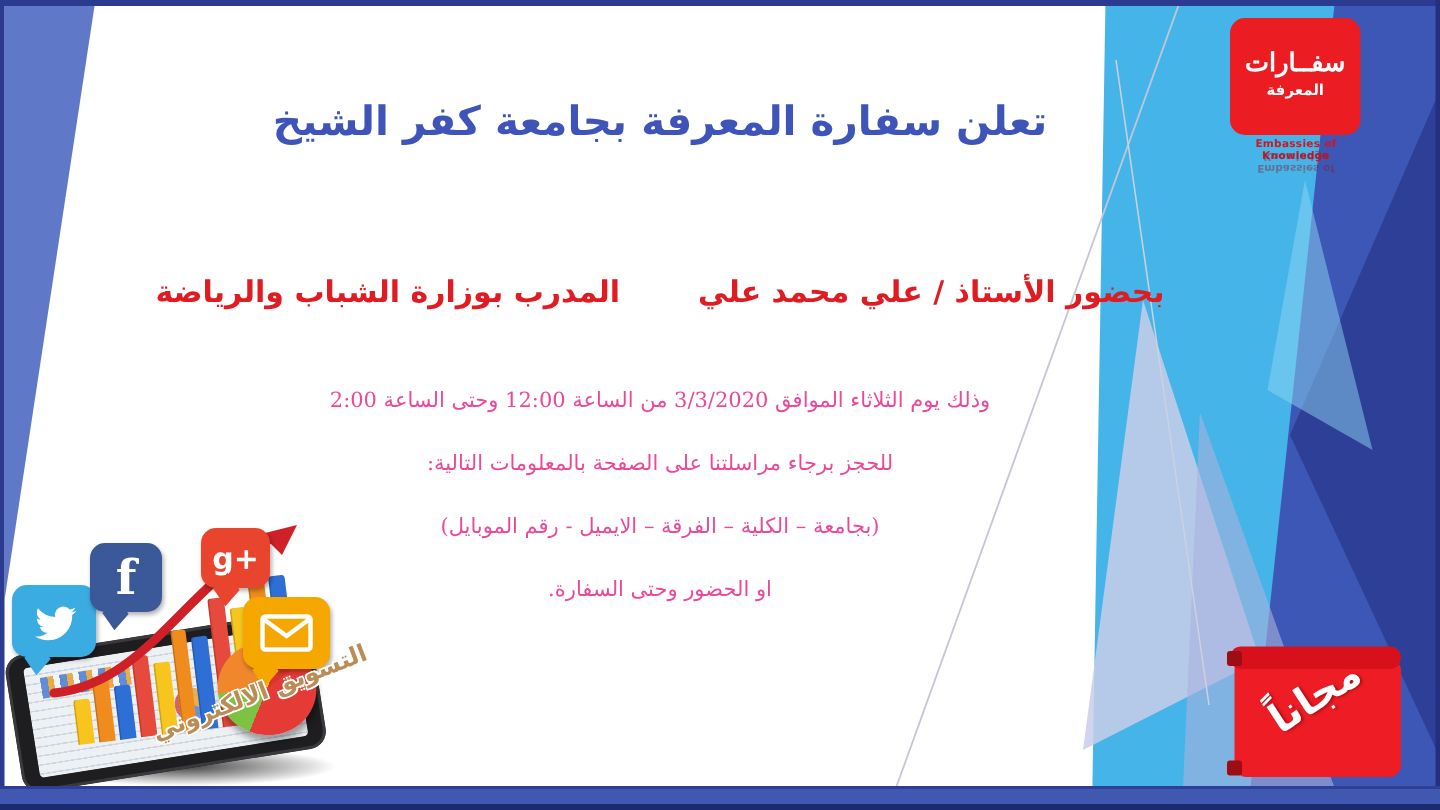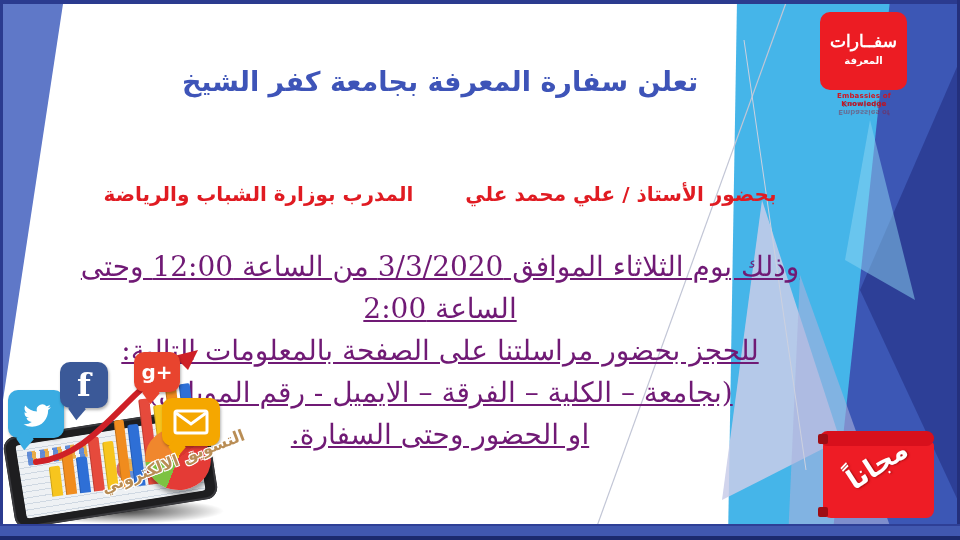--- a/index.html
+++ b/index.html
@@ -21,22 +21,22 @@
   .logo-tag{position:absolute;left:816px;top:92px;width:96px;text-align:center;color:#d01620;
         font-size:7px;font-weight:bold;z-index:7;letter-spacing:.2px;}
   .logo-tag-reflect{position:absolute;left:816px;top:100px;width:96px;text-align:center;color:#8c1b35;
         font-size:7px;font-weight:bold;z-index:7;transform:scaleY(-1);opacity:.45;filter:blur(.4px);}
   
   .content{position:absolute;left:75px;top:0;width:730px;z-index:5;text-align:center;direction:rtl;}
   .title{position:absolute;left:0;top:60px;width:100%;color:#3e54b8;font-weight:bold;
          font-size:27px;line-height:44px;}
   .presenter{position:absolute;left:0;top:182px;width:100%;display:flex;direction:rtl;
          justify-content:center;gap:52px;color:#e01b22;font-weight:bold;font-size:20px;}
-  .details{position:absolute;left:0;top:246px;width:100%;color:#701a75;font-size:28px;
-         line-height:42px;font-family:"DejaVu Serif","Liberation Serif",serif;text-decoration:underline;}
+  .details{position:absolute;left:0;top:246px;width:100%;color:#ec4899;font-size:14px;
+         line-height:42px;font-family:"DejaVu Serif","Liberation Serif",serif;}
   
   .badge{position:absolute;left:820px;top:431px;width:114px;height:90px;z-index:7;}
   .badge .roll{position:absolute;left:0;top:0;width:114px;height:15px;background:#d8101c;
          border-radius:8px;}
   .badge .roll-nub{position:absolute;left:-2px;top:3px;width:10px;height:10px;background:#9e0d14;border-radius:2px;}
   .badge .body{position:absolute;left:3px;top:11px;width:111px;height:76px;background:#ee1c25;
          border-radius:4px 4px 8px 8px;}
   .badge .nub2{position:absolute;left:-2px;top:76px;width:10px;height:10px;background:#9e0d14;border-radius:2px;}
   .badge .label{position:absolute;left:0;top:18px;width:114px;text-align:center;color:#fff;
          font-weight:bold;font-size:27px;transform:rotate(-33deg);text-shadow:1px 1px 2px rgba(120,0,0,.6);}
@@ -111,21 +111,21 @@
   <div class="content">
     <div class="title">
       <div>تعلن سفارة المعرفة بجامعة كفر الشيخ</div>
     </div>
     <div class="presenter">
       <span>بحضور الأستاذ / علي محمد علي</span>
       <span>المدرب بوزارة الشباب والرياضة</span>
     </div>
     <div class="details">
       <div>وذلك يوم الثلاثاء الموافق 3/3/2020 من الساعة 12:00 وحتى الساعة 2:00</div>
-      <div>للحجز بحضور مراسلتنا على الصفحة بالمعلومات التالية:</div>
+      <div>للحجز برجاء مراسلتنا على الصفحة بالمعلومات التالية:</div>
       <div>(بجامعة – الكلية – الفرقة – الايميل - رقم الموبايل)</div>
       <div>او الحضور وحتى السفارة.</div>
     </div>
   </div>
 
   <div class="badge">
     <div class="body"></div>
     <div class="roll"></div>
     <div class="roll-nub"></div>
     <div class="nub2"></div>

